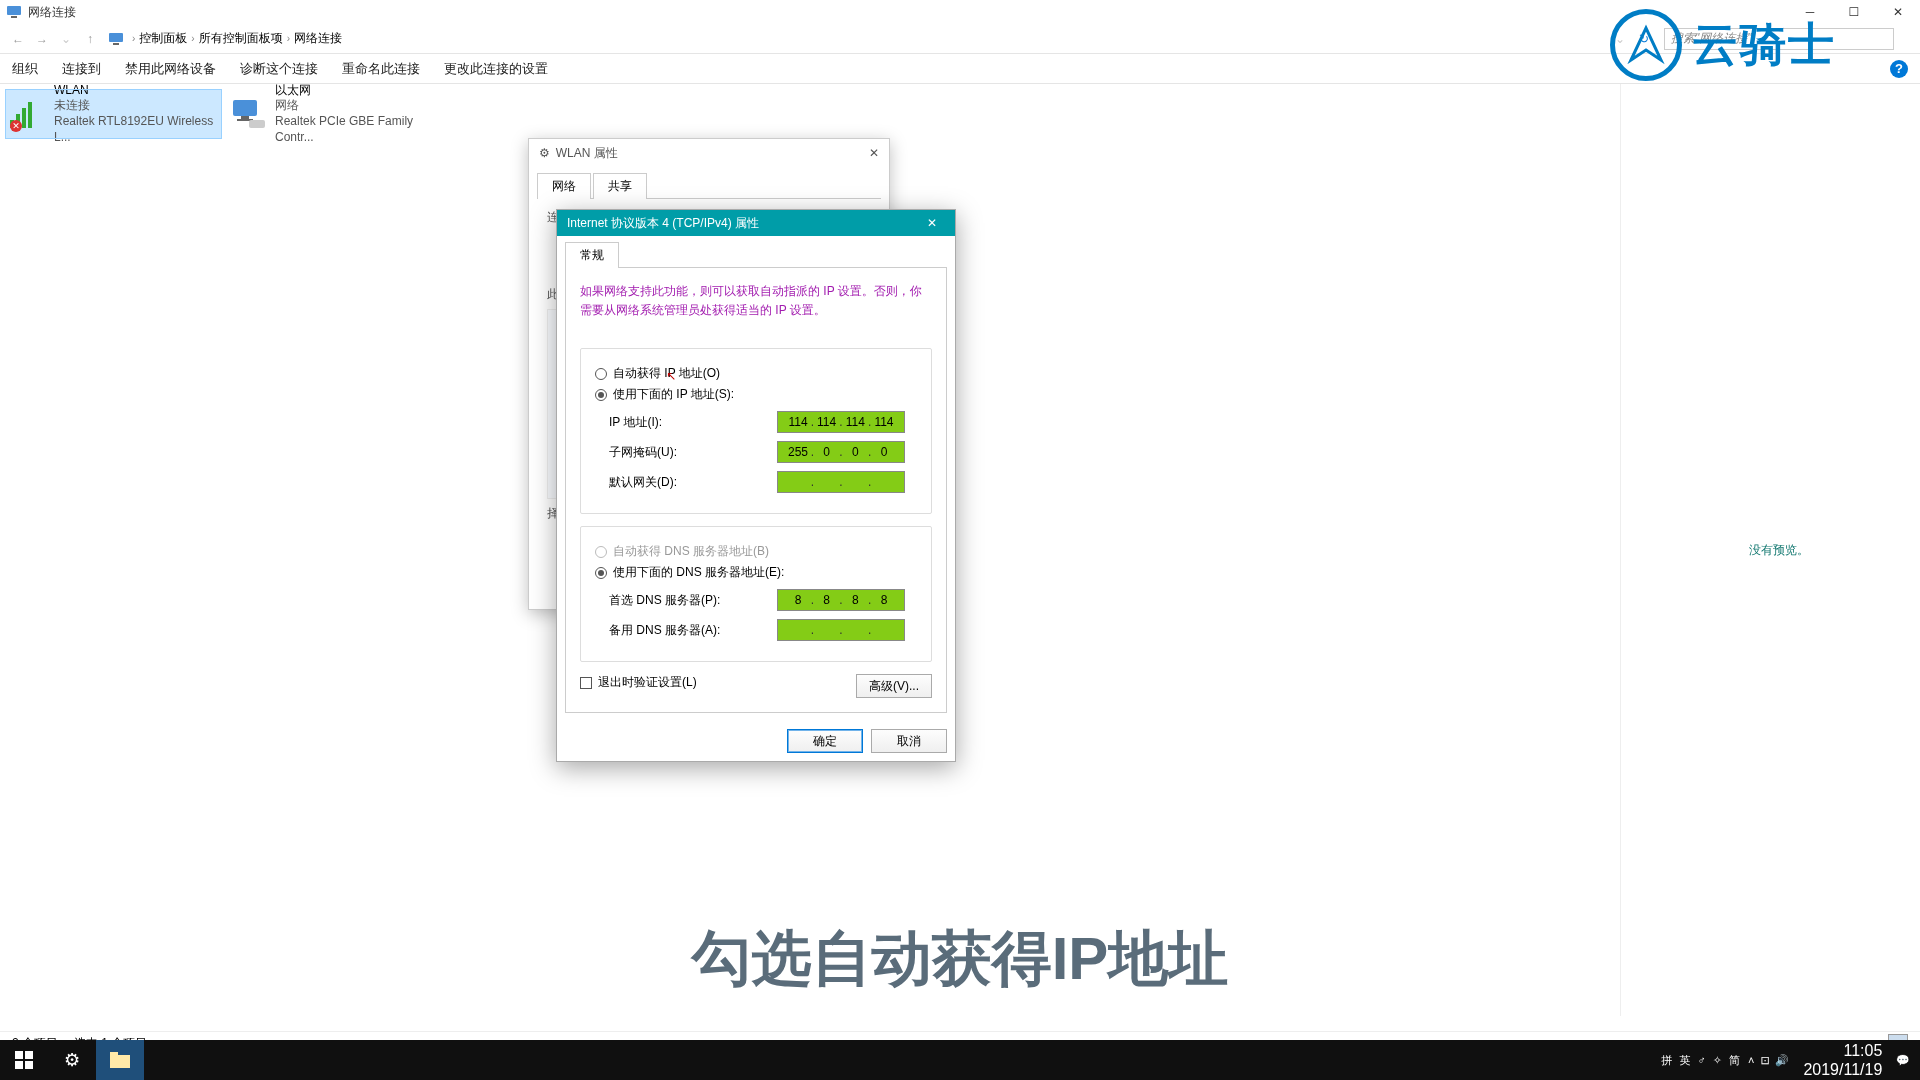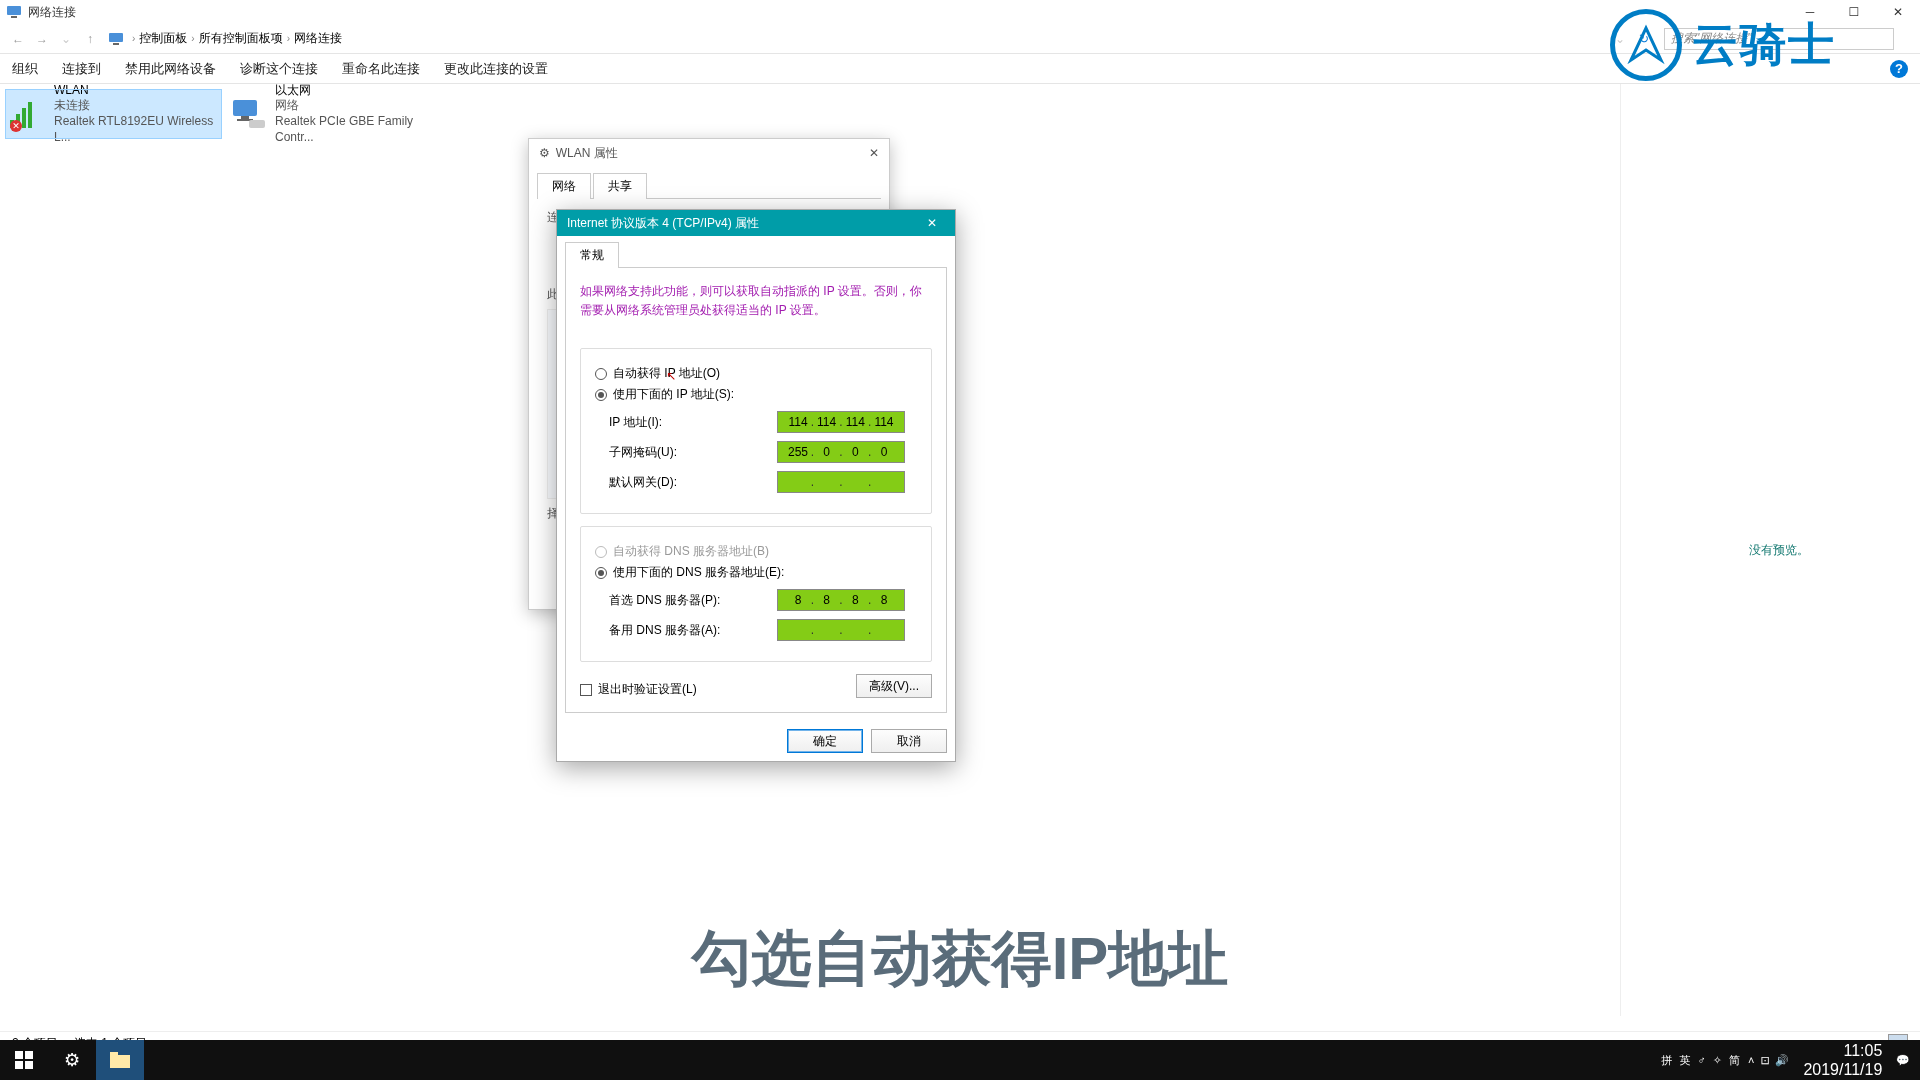--- a/index.html
+++ b/index.html
@@ -58,21 +58,21 @@
 .radio.disabled { border-color:#bbb; }
 .ip-row { display:flex; align-items:center; margin:8px 0 8px 14px; }
 .ip-row .lbl { width:168px; }
 .ip-input { width:128px; height:22px; border:1px solid #888; display:flex; align-items:center; justify-content:space-between; padding:0 8px; background:#84cc16; }
 .ip-input .oct { text-align:center; width:24px; }
 .ip-input .dot { color:#333; }
 .chk { width:12px; height:12px; border:1px solid #555; display:inline-block; }
 .btnrow { display:flex; justify-content:flex-end; gap:8px; padding:8px; }
 .btn { min-width:76px; height:24px; border:1px solid #aaa; background:linear-gradient(#fdfdfd,#efefef); display:flex; align-items:center; justify-content:center; }
 .btn.primary { border-color:#0078d7; box-shadow: inset 0 0 0 1px #71b3ea; }
-.adv-btn-row { display:flex; justify-content:flex-end; align-items:flex-end; margin-top:4px; }
+.adv-btn-row { display:flex; justify-content:flex-end; align-items:flex-start; margin-top:4px; }
 .adv-btn-row .chkrow { margin-right:auto; display:flex; align-items:center; gap:6px; }
 
 
 .logo { position:absolute; right:40px; top:0; width:270px; height:90px; display:flex; align-items:center; color:#007dc5; font-weight:bold; }
 .logo .circ { width:72px; height:72px; border:5px solid #007dc5; border-radius:50%; display:flex; align-items:center; justify-content:center; margin-right:10px; }
 .logo .txt { font-size:46px; letter-spacing:2px; }
 
 
 .caption { position:absolute; left:0; right:0; bottom:80px; text-align:center; font-size:60px; font-weight:bold; color:#5a6c7a;
   text-shadow: -2px -2px 0 #fff,2px -2px 0 #fff,-2px 2px 0 #fff,2px 2px 0 #fff,-3px 0 0 #fff,3px 0 0 #fff,0 -3px 0 #fff,0 3px 0 #fff; }

